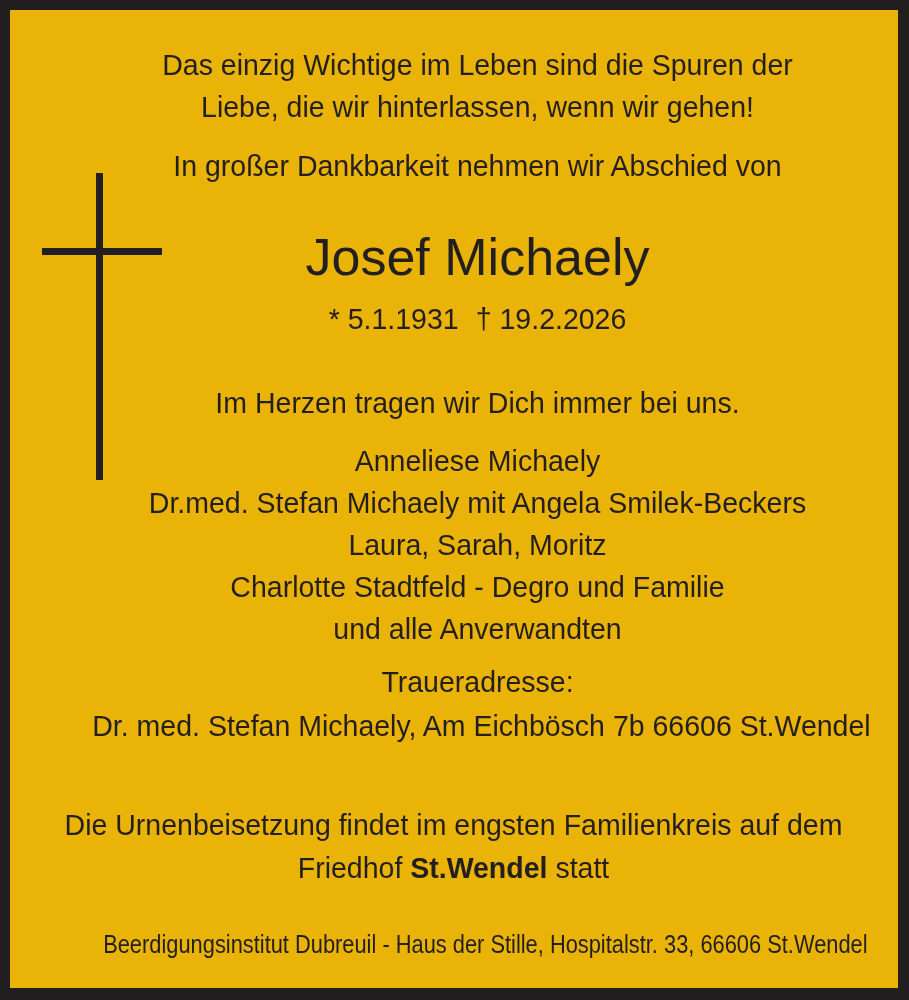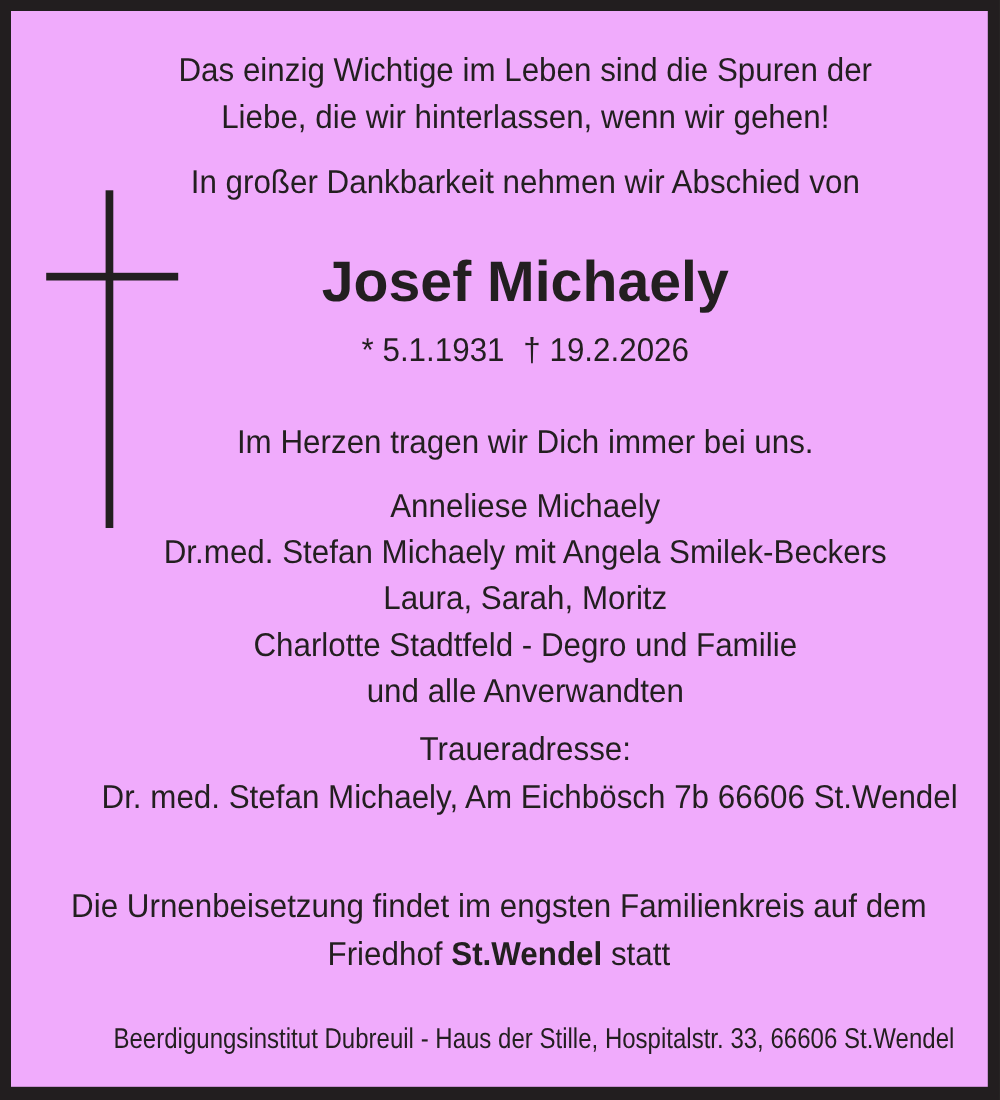--- a/index.html
+++ b/index.html
@@ -14,42 +14,42 @@
     background: #221e1f; 
     overflow: hidden;
     font-family: "Liberation Sans", "DejaVu Sans", sans-serif;
   }
   .paper {
     position: absolute;
     left: 10px;
     top: 10px;
     right: 11px;
     bottom: 12px;
-    background: #f0abfc;
+    background: #eab308;
   }
   
   .line {
     position: absolute;
     left: 62px;
     right: 15px;
     text-align: center;
     white-space: nowrap;
     color: #231f20;
     font-size: 30px;
     line-height: 1.2;
     transform: scaleX(0.95);
     transform-origin: 50% 50%;
   }
   .line.fullwidth {
     left: 10px;
     right: 11px;
   }
   .line.name {
     font-size: 52px;
-    font-weight: bold;
+    font-weight: normal;
     transform: none;
     letter-spacing: 0px;
   }
   .line.footer {
     left: 25px;
     right: 11px;
     font-size: 26px;
     transform: scaleX(0.84);
   }
   .bold { font-weight: bold; }

